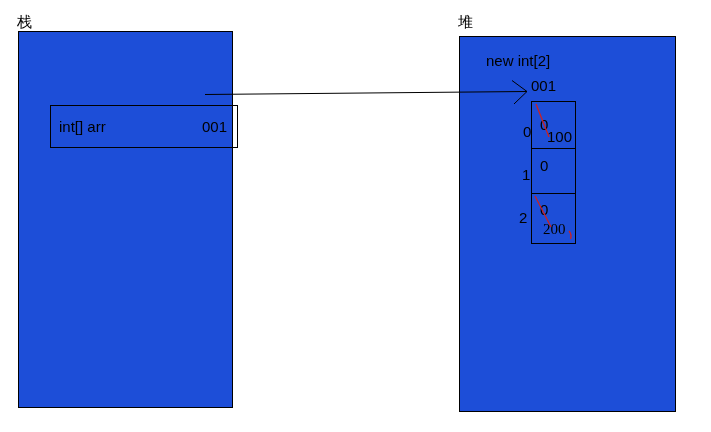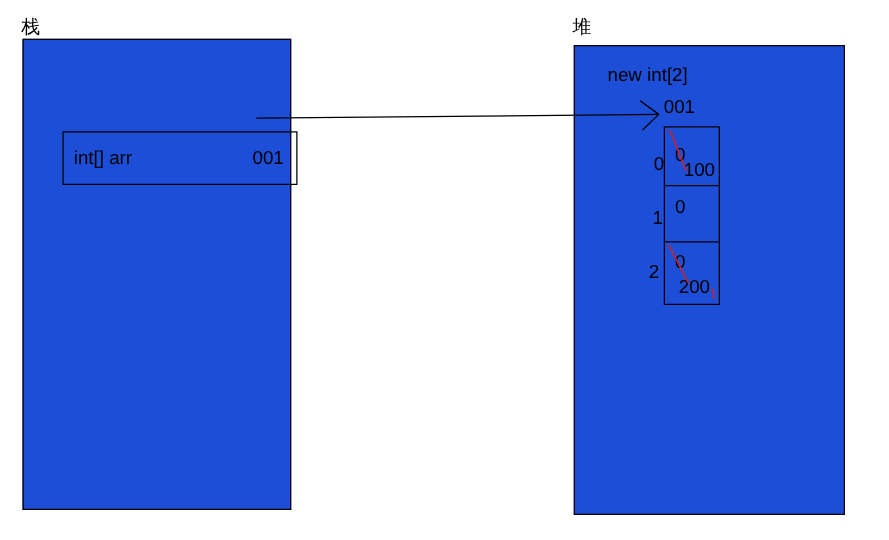--- a/index.html
+++ b/index.html
@@ -59,21 +59,21 @@
     background: #000000;
   }
   .divider-1 { top: 46px; }
   .divider-2 { top: 91px; }
 
   .cell-text { position: absolute; line-height: 15px; white-space: nowrap; }
   .c0-old { left: 8px;  top: 15px; }
   .c0-new { left: 15px; top: 27px; }
   .c1-val { left: 8px;  top: 56px; }
   .c2-old { left: 8px;  top: 100px; }
-  .c2-new { left: 11px; top: 120px; }
+  .c2-new { left: 11px; top: 120px; font-family: Liberation Serif, serif; }
 
   
   .idx0 { left: 523px; top: 124px; }
   .idx1 { left: 522px; top: 167px; }
   .idx2 { left: 519px; top: 210px; }
 
   
   .overlay {
     position: absolute;
     left: 0; top: 0;

